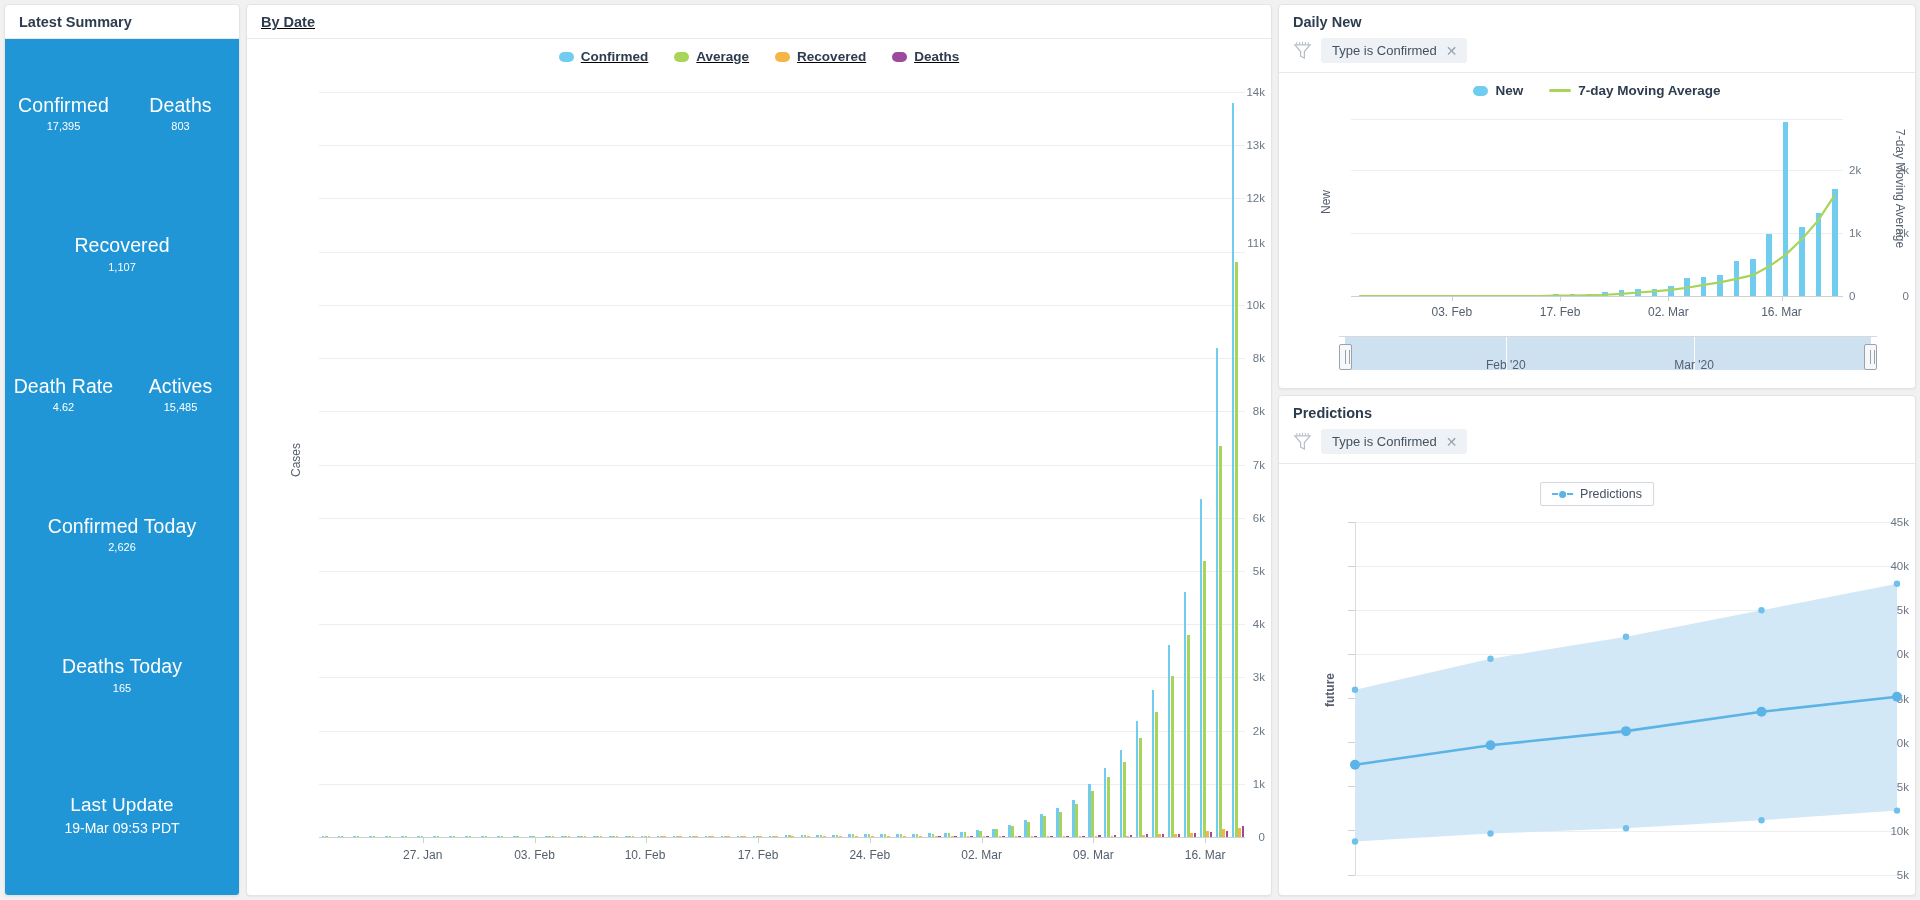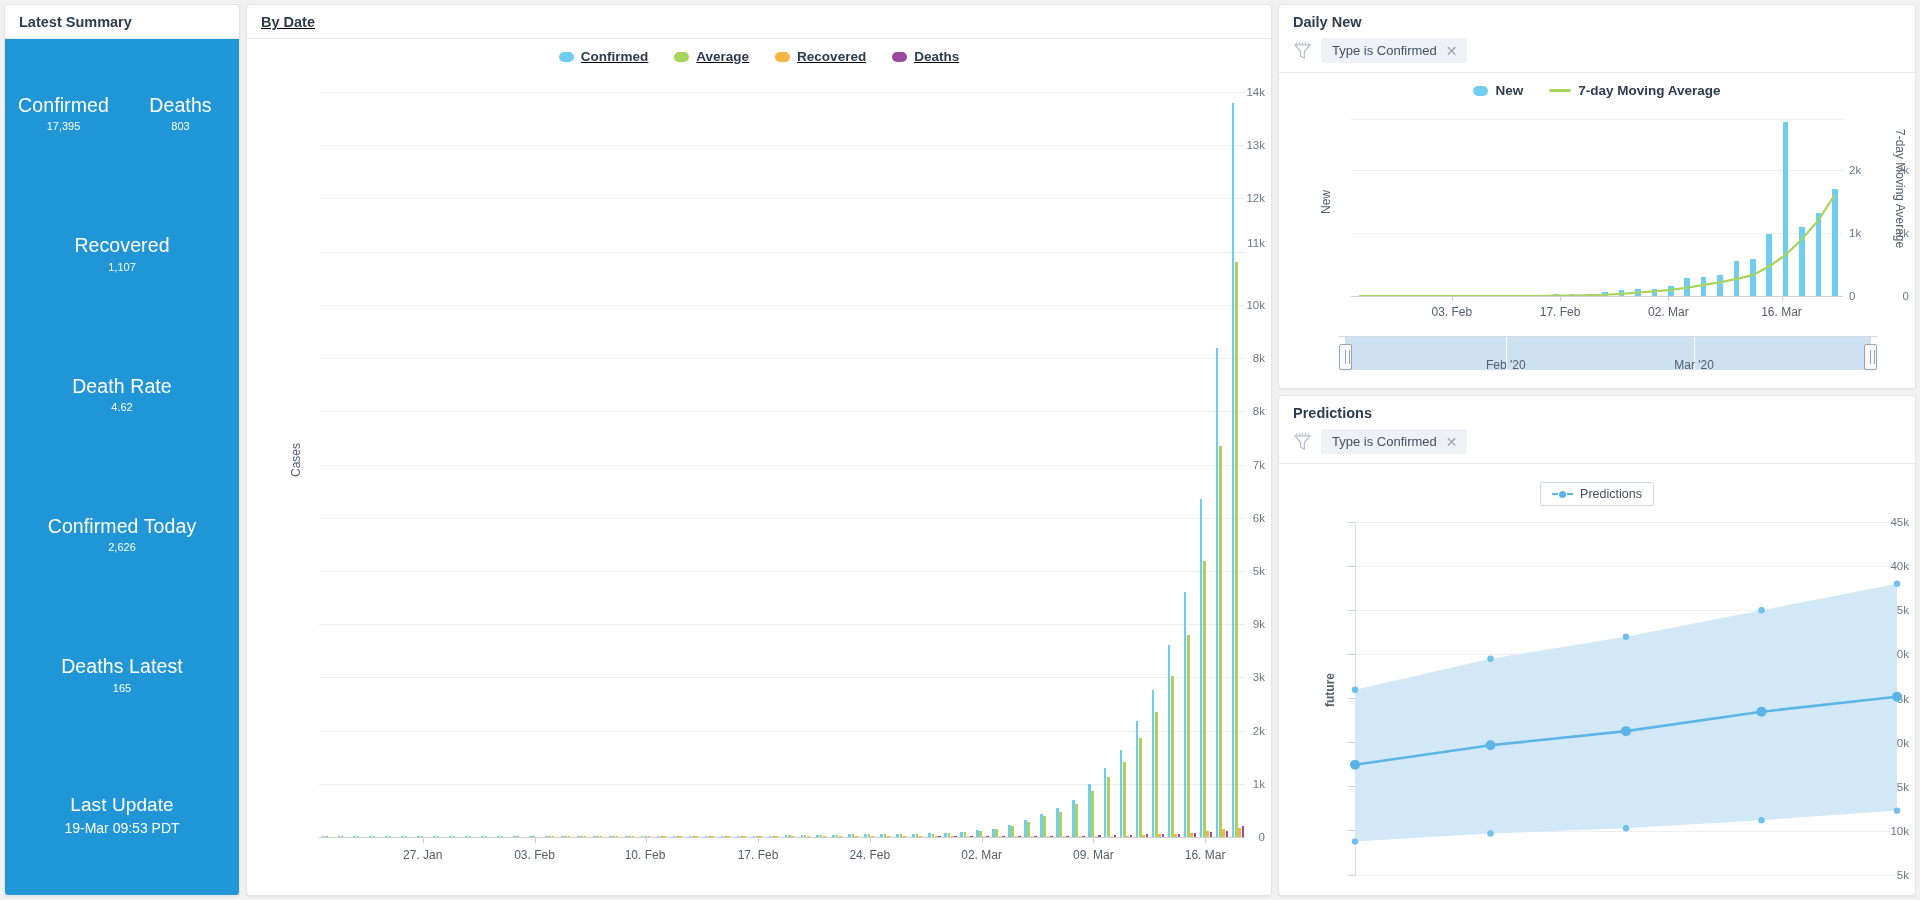--- a/index.html
+++ b/index.html
@@ -156,32 +156,36 @@
           <div class="sum-label">Recovered</div>
           <div class="sum-value">1,107</div>
         </div>
       </div>
 
       <div class="sum-row">
         <div class="sum-cell">
           <div class="sum-label">Death Rate</div>
           <div class="sum-value">4.62</div>
         </div>
+        <div class="sum-cell">
+          <div class="sum-label">Actives</div>
+          <div class="sum-value">15,485</div>
+        </div>
       </div>
 
       <div class="sum-row">
         <div class="sum-cell">
           <div class="sum-label">Confirmed Today</div>
           <div class="sum-value">2,626</div>
         </div>
       </div>
 
       <div class="sum-row">
         <div class="sum-cell">
-          <div class="sum-label">Deaths Latest</div>
+          <div class="sum-label">Deaths Today</div>
           <div class="sum-value">165</div>
         </div>
       </div>
 
       <div class="sum-row">
         <div class="sum-cell">
           <div class="sum-label sm">Last Update</div>
           <div class="sum-value lastupd">19-Mar 09:53 PDT</div>
         </div>
       </div>
@@ -217,21 +221,21 @@
           <div class="axis-title" style="left:42px;top:378.5px;">Cases</div>
           <div class="gridline" style="left:72px;top:773px;width:926px;background:#c9d1d8;"></div>
           <div class="ytick" style="top:773px;width:72px;">0</div>
           <div class="gridline" style="left:72px;top:719.7857142857143px;width:926px;"></div>
           <div class="ytick" style="top:719.7857142857143px;width:72px;">1k</div>
           <div class="gridline" style="left:72px;top:666.5714285714286px;width:926px;"></div>
           <div class="ytick" style="top:666.5714285714286px;width:72px;">2k</div>
           <div class="gridline" style="left:72px;top:613.3571428571429px;width:926px;"></div>
           <div class="ytick" style="top:613.3571428571429px;width:72px;">3k</div>
           <div class="gridline" style="left:72px;top:560.1428571428571px;width:926px;"></div>
-          <div class="ytick" style="top:560.1428571428571px;width:72px;">9k</div>
+          <div class="ytick" style="top:560.1428571428571px;width:72px;">4k</div>
           <div class="gridline" style="left:72px;top:506.92857142857144px;width:926px;"></div>
           <div class="ytick" style="top:506.92857142857144px;width:72px;">5k</div>
           <div class="gridline" style="left:72px;top:453.7142857142857px;width:926px;"></div>
           <div class="ytick" style="top:453.7142857142857px;width:72px;">6k</div>
           <div class="gridline" style="left:72px;top:400.5px;width:926px;"></div>
           <div class="ytick" style="top:400.5px;width:72px;">7k</div>
           <div class="gridline" style="left:72px;top:347.28571428571433px;width:926px;"></div>
           <div class="ytick" style="top:347.28571428571433px;width:72px;">8k</div>
           <div class="gridline" style="left:72px;top:294.07142857142856px;width:926px;"></div>
           <div class="ytick" style="top:294.07142857142856px;width:72px;">8k</div>

